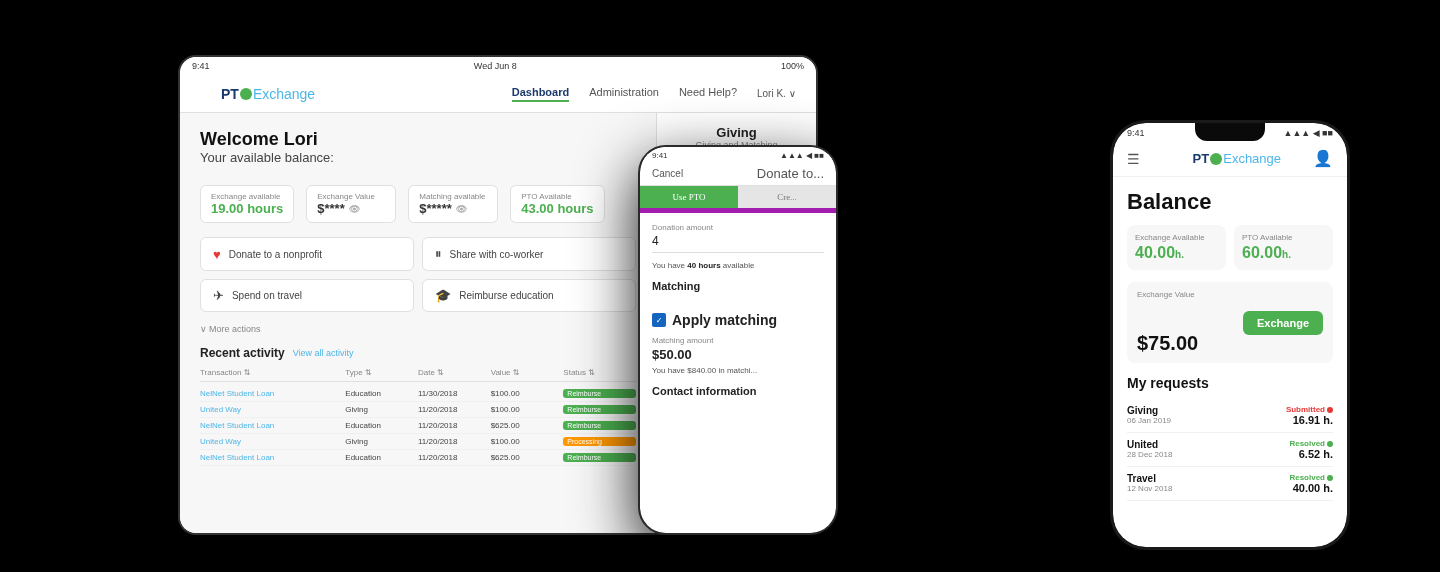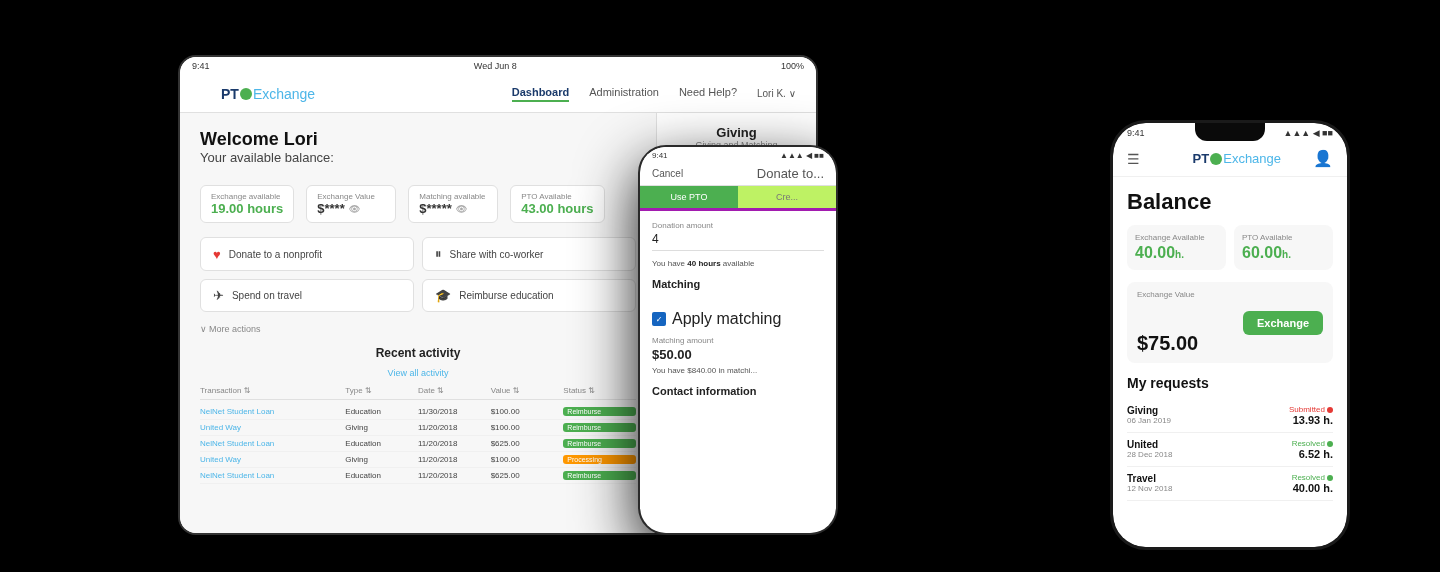--- a/index.html
+++ b/index.html
@@ -162,21 +162,20 @@
     .more-actions {
       font-size: 9px;
       color: #888;
       margin-bottom: 12px;
     }
     .recent-header {
       display: flex;
       align-items: center;
       gap: 8px;
       margin-bottom: 8px;
-      flex-direction: column;
     }
     .recent-title {
       font-size: 12px;
       font-weight: 700;
       color: #222;
     }
     .view-all {
       font-size: 9px;
       color: #4db6e8;
     }
@@ -310,35 +309,36 @@
       display: flex;
       justify-content: space-between;
       align-items: center;
       padding: 4px 12px;
       border-bottom: 1px solid #e0e0e0;
     }
     .phone-cancel { font-size: 10px; color: #555; }
     .phone-donate-title { font-size: 13px; color: #555; }
     .phone-tabs {
       display: flex;
-      border-bottom: 3px solid #a21caf;
+      border-bottom: 5px solid #a21caf;
+      font-family: Liberation Serif, serif;
     }
     .phone-tab {
       flex: 1;
       text-align: center;
       padding: 6px 4px;
       font-size: 9px;
       color: #555;
     }
     .phone-tab.active {
       background: #4caf50;
       color: #fff;
     }
     .phone-tab.inactive {
-      background: #bef264;
+      background: #e5e5e5;
       color: #777;
     }
     .phone-body {
       padding: 10px 12px;
       flex: 1;
       overflow: hidden;
     }
     .field-label {
       font-size: 8px;
       color: #888;
@@ -374,21 +374,21 @@
       width: 14px;
       height: 14px;
       background: #1565c0;
       border-radius: 2px;
       display: flex;
       align-items: center;
       justify-content: center;
       color: #fff;
       font-size: 8px;
     }
-    .checkbox-label { font-size: 16px; color: #222; }
+    .checkbox-label { font-size: 14px; color: #222; font-weight: bold; }
     .matching-amount-label {
       font-size: 8px;
       color: #888;
       margin-bottom: 2px;
     }
     .matching-amount {
       font-size: 13px;
       font-weight: 700;
       color: #222;
       margin-bottom: 4px;
@@ -521,20 +521,21 @@
     .req-type { font-size: 10px; font-weight: 700; color: #111; }
     .req-date { font-size: 8px; color: #888; }
     .req-right { text-align: right; }
     .req-status {
       font-size: 8px;
       color: #e53935;
       display: flex;
       align-items: center;
       justify-content: flex-end;
       gap: 2px;
+      font-weight: bold;
     }
     .req-status.resolved { color: #4caf50; }
     .dot { width: 6px; height: 6px; border-radius: 50%; display: inline-block; }
     .dot-red { background: #e53935; }
     .dot-green { background: #4caf50; }
     .req-hours { font-size: 11px; font-weight: 700; color: #111; }
   </style>
 </head>
 <body>
 
@@ -762,21 +763,21 @@
 
       <div class="request-row">
         <div class="req-left">
           <div class="req-type">Giving</div>
           <div class="req-date">06 Jan 2019</div>
         </div>
         <div class="req-right">
           <div class="req-status">
             Submitted <span class="dot dot-red"></span>
           </div>
-          <div class="req-hours">13.93 h.</div>
+          <div class="req-hours">16.91 h.</div>
         </div>
       </div>
       <div class="request-row">
         <div class="req-left">
           <div class="req-type">United</div>
           <div class="req-date">28 Dec 2018</div>
         </div>
         <div class="req-right">
           <div class="req-status resolved">
             Resolved <span class="dot dot-green"></span>

